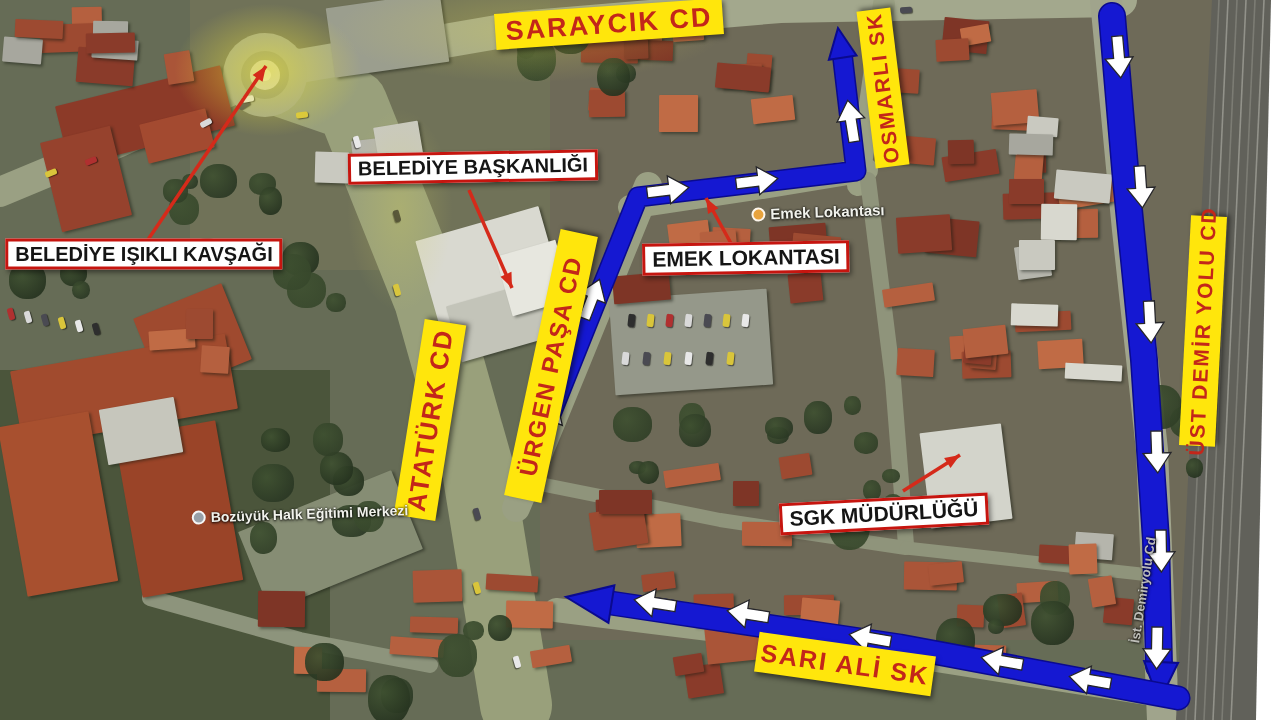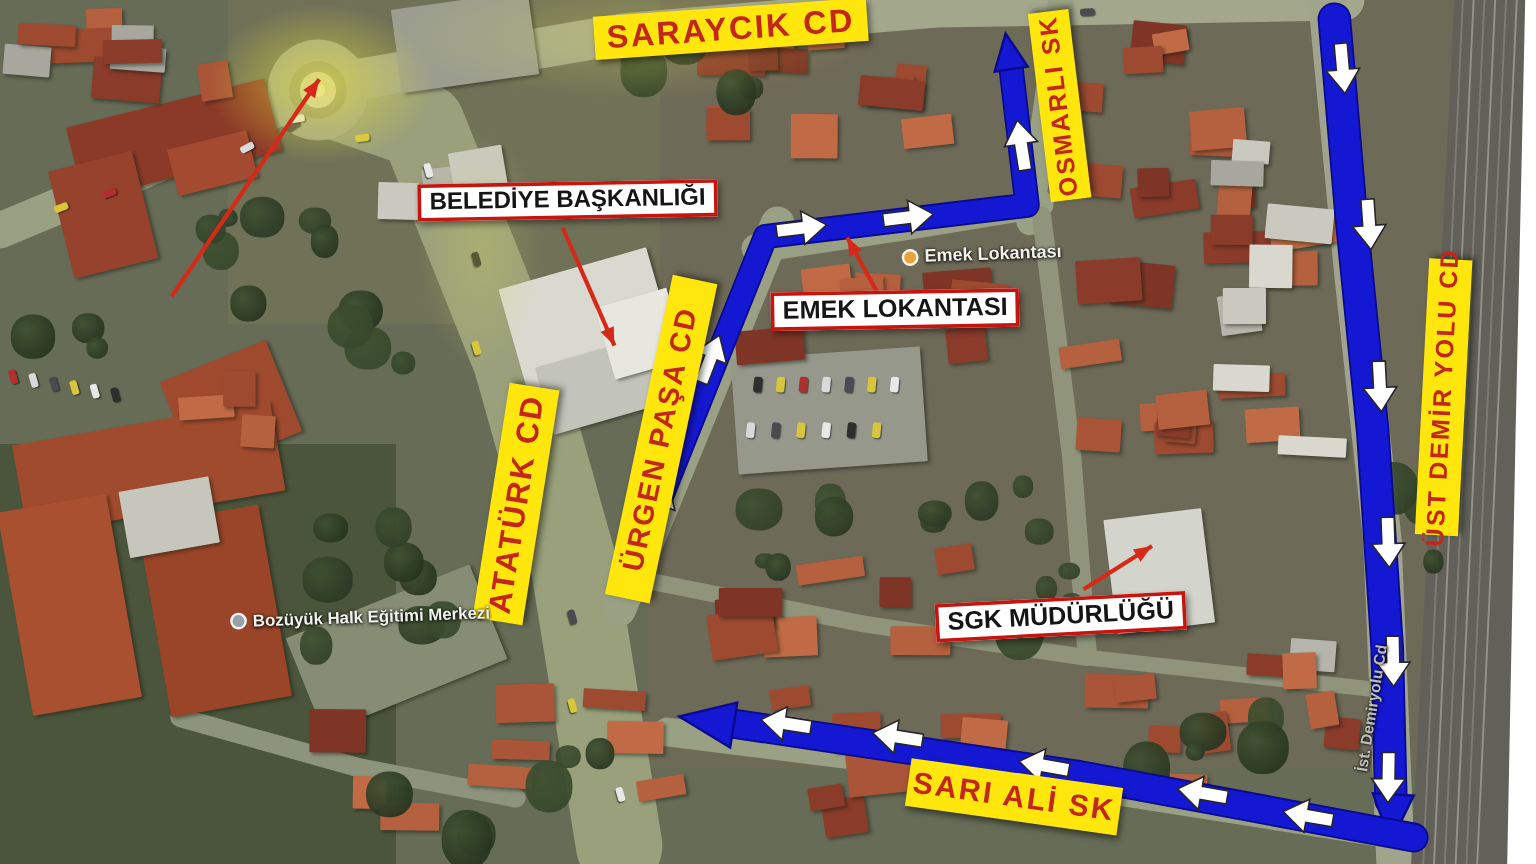--- a/index.html
+++ b/index.html
@@ -315,20 +315,21 @@
       <line x1="903" y1="491" x2="960" y2="455" stroke="#d52a1a" stroke-width="3.5"></line>
       <path d="M0,0 L-15,-6 L-15,6 Z" transform="translate(960,455) rotate(-32.27564431457763)" fill="#d52a1a"></path>
     </svg>
   <div class="layer" id="labels">
       <div class="road-label" style="left: 609px; top: 24px; width: 228px; height: 36px; font-size: 27px; background: rgb(255, 230, 12); color: rgb(195, 38, 26); transform: translate(-50%, -50%) rotate(-4deg);">SARAYCIK CD</div>
       <div class="road-label" style="left: 430px; top: 420px; width: 198px; height: 42px; font-size: 26px; background: rgb(255, 230, 12); color: rgb(195, 38, 26); transform: translate(-50%, -50%) rotate(-81deg);">ATATÜRK CD</div>
       <div class="road-label" style="left: 551px; top: 366px; width: 272px; height: 38px; font-size: 24px; background: rgb(255, 230, 12); color: rgb(195, 38, 26); transform: translate(-50%, -50%) rotate(-78deg);">ÜRGEN PAŞA CD</div>
       <div class="road-label" style="left: 883px; top: 88px; width: 158px; height: 34px; font-size: 21px; background: rgb(255, 230, 12); color: rgb(195, 38, 26); transform: translate(-50%, -50%) rotate(-97deg);">OSMARLI SK</div>
       <div class="road-label" style="left: 1203px; top: 331px; width: 230px; height: 36px; font-size: 21px; background: rgb(255, 230, 12); color: rgb(195, 38, 26); transform: translate(-50%, -50%) rotate(-87deg);">ÜST DEMİR YOLU CD</div>
       <div class="road-label" style="left: 845px; top: 664px; width: 178px; height: 40px; font-size: 25px; background: rgb(255, 230, 12); color: rgb(195, 38, 26); transform: translate(-50%, -50%) rotate(8deg);">SARI ALİ SK</div>
+      <div class="box-label" style="left: 144px; top: 254px; font-size: 20px; border: 3px solid rgb(198, 21, 15); transform: translate(-50%, -50%) rotate(0deg);">BELEDİYE IŞIKLI KAVŞAĞI</div>
       <div class="box-label" style="left: 473px; top: 167px; font-size: 20px; border: 3px solid rgb(198, 21, 15); transform: translate(-50%, -50%) rotate(-1deg);">BELEDİYE BAŞKANLIĞI</div>
       <div class="box-label" style="left: 746px; top: 258px; font-size: 21px; border: 3px solid rgb(198, 21, 15); transform: translate(-50%, -50%) rotate(-1deg);">EMEK LOKANTASI</div>
       <div class="box-label" style="left: 884px; top: 514px; font-size: 21px; border: 3px solid rgb(198, 21, 15); transform: translate(-50%, -50%) rotate(-3deg);">SGK MÜDÜRLÜĞÜ</div>
       <div class="ghost" style="left: 818px; top: 212px; font-size: 15px; transform: translate(-50%, -50%) rotate(-2deg);">
         <span class="picon" style="background: rgb(232, 163, 61);"></span>
         <span>Emek Lokantası</span>
       </div>
       <div class="ghost" style="left: 300px; top: 514px; font-size: 14px; transform: translate(-50%, -50%) rotate(-2deg);">
         <span class="picon" style="background: rgb(152, 160, 168);"></span>
         <span>Bozüyük Halk Eğitimi Merkezi</span>

